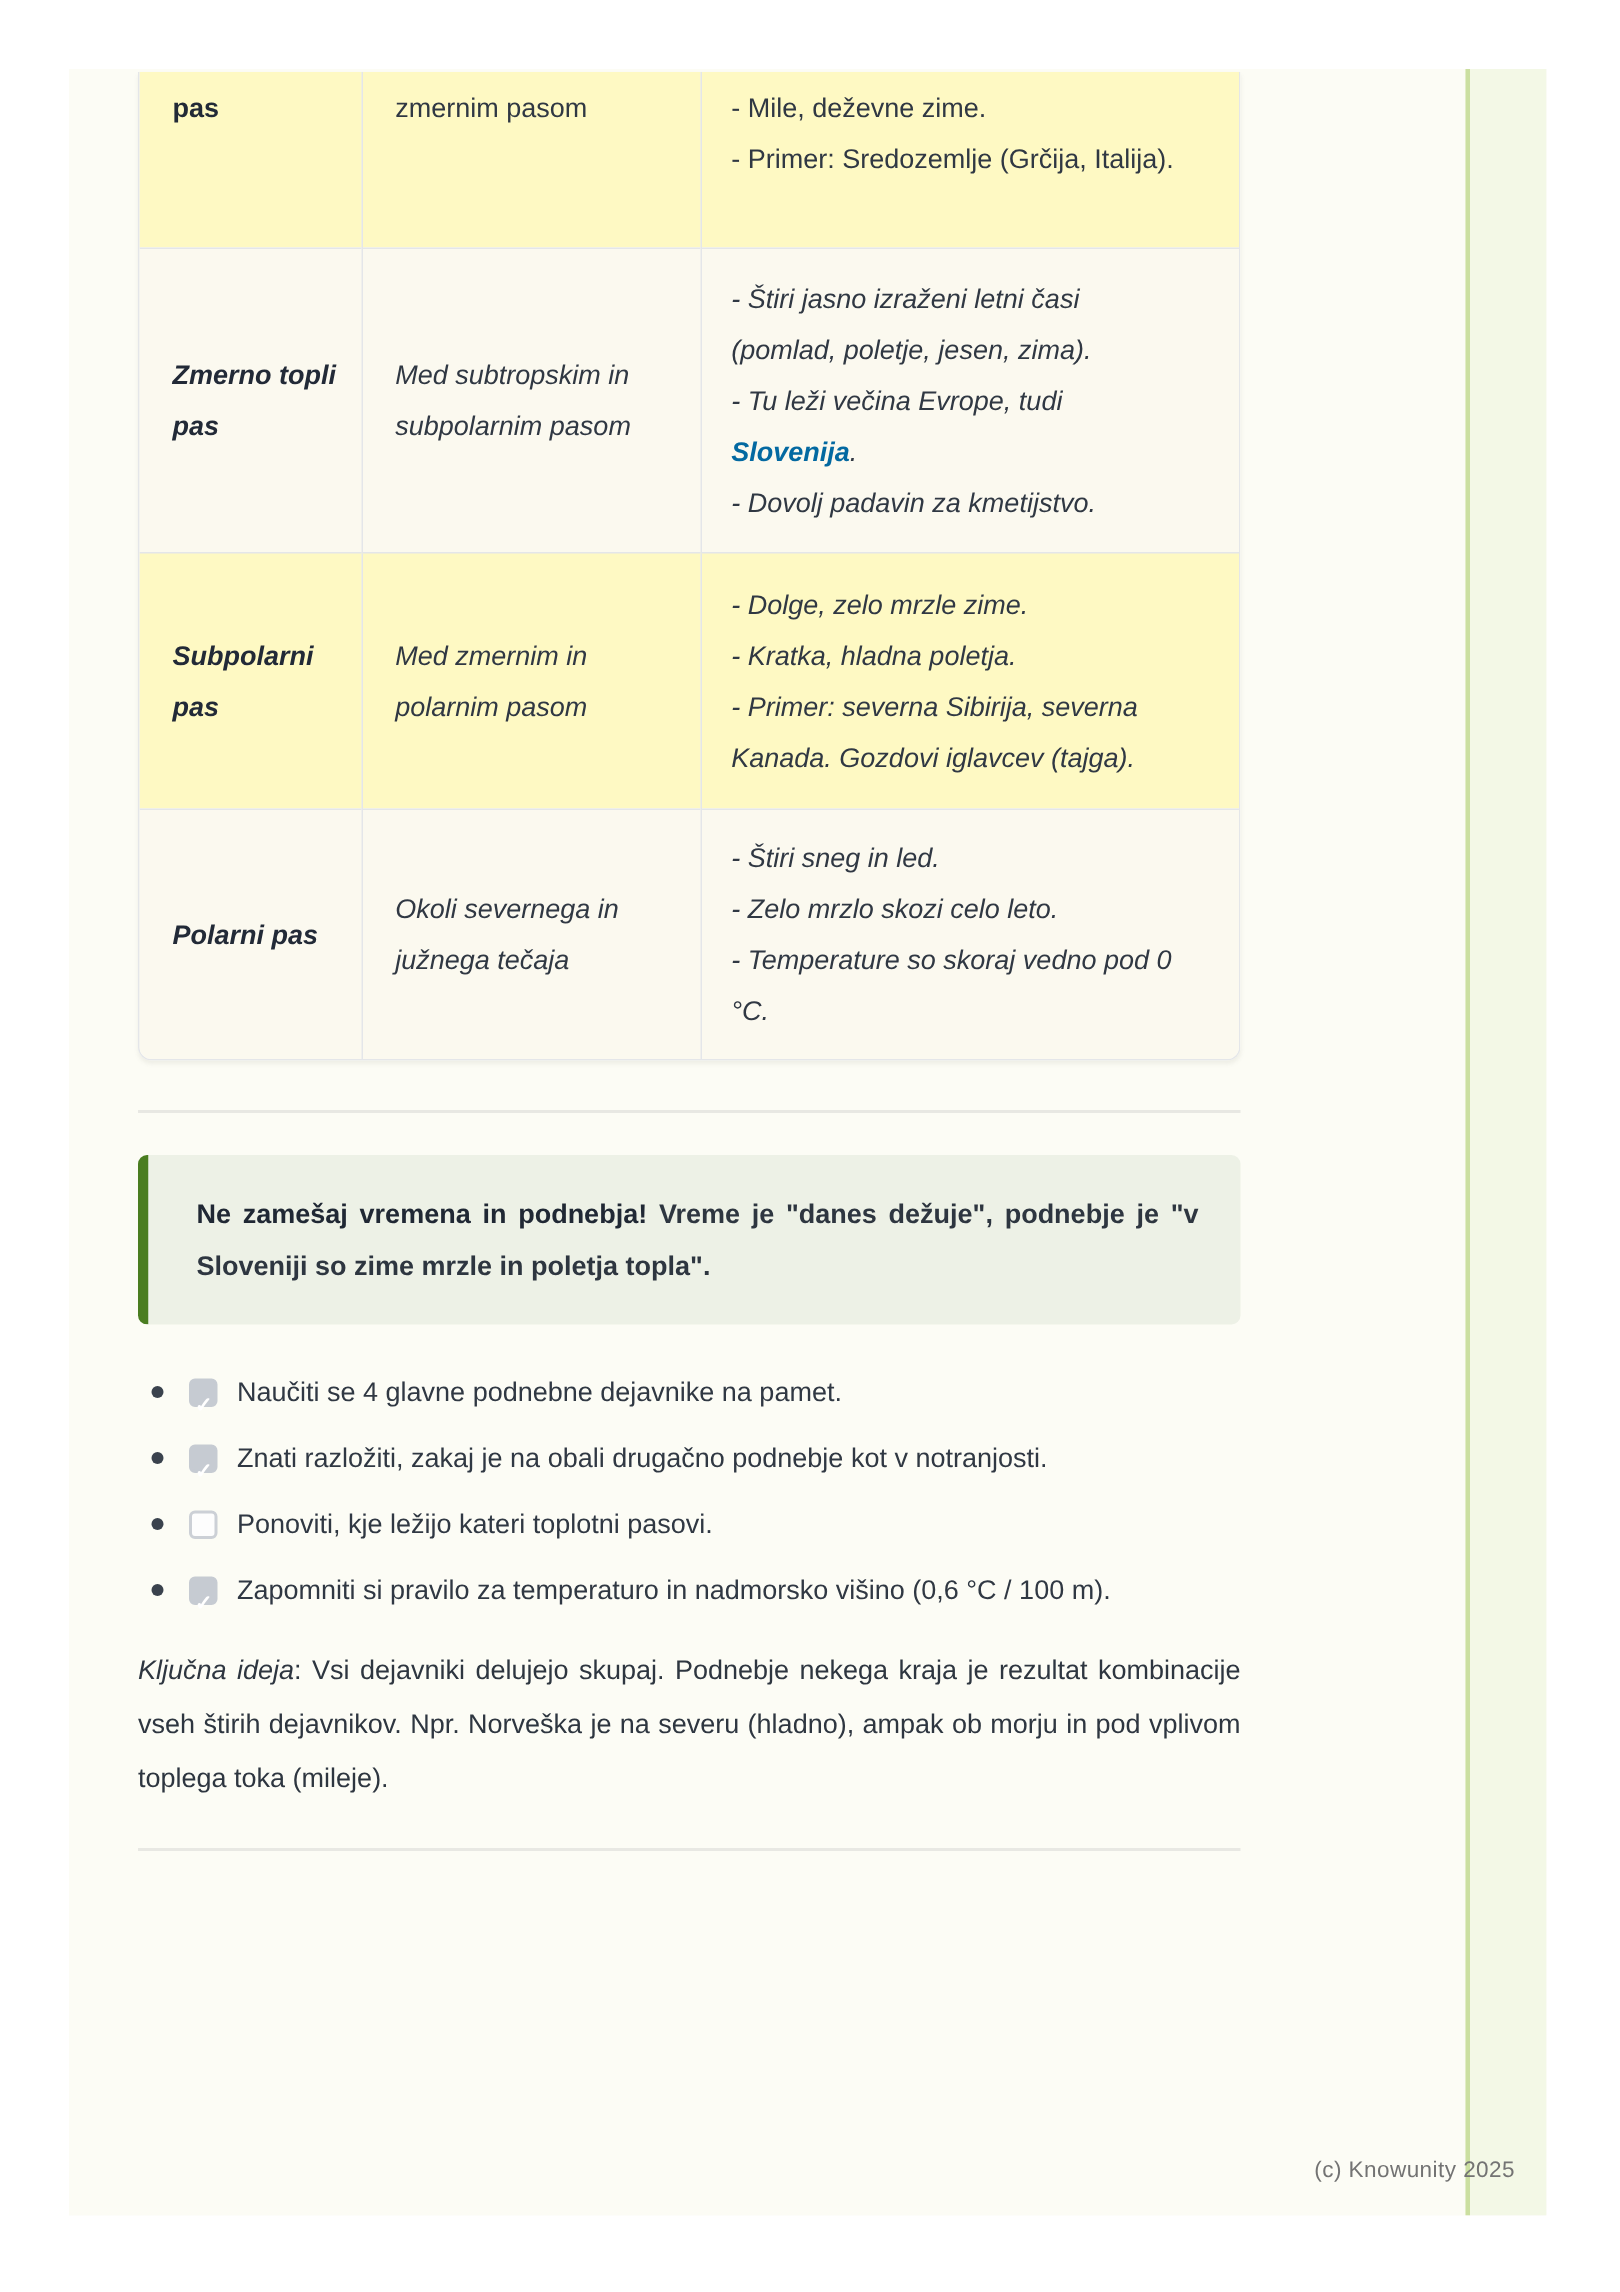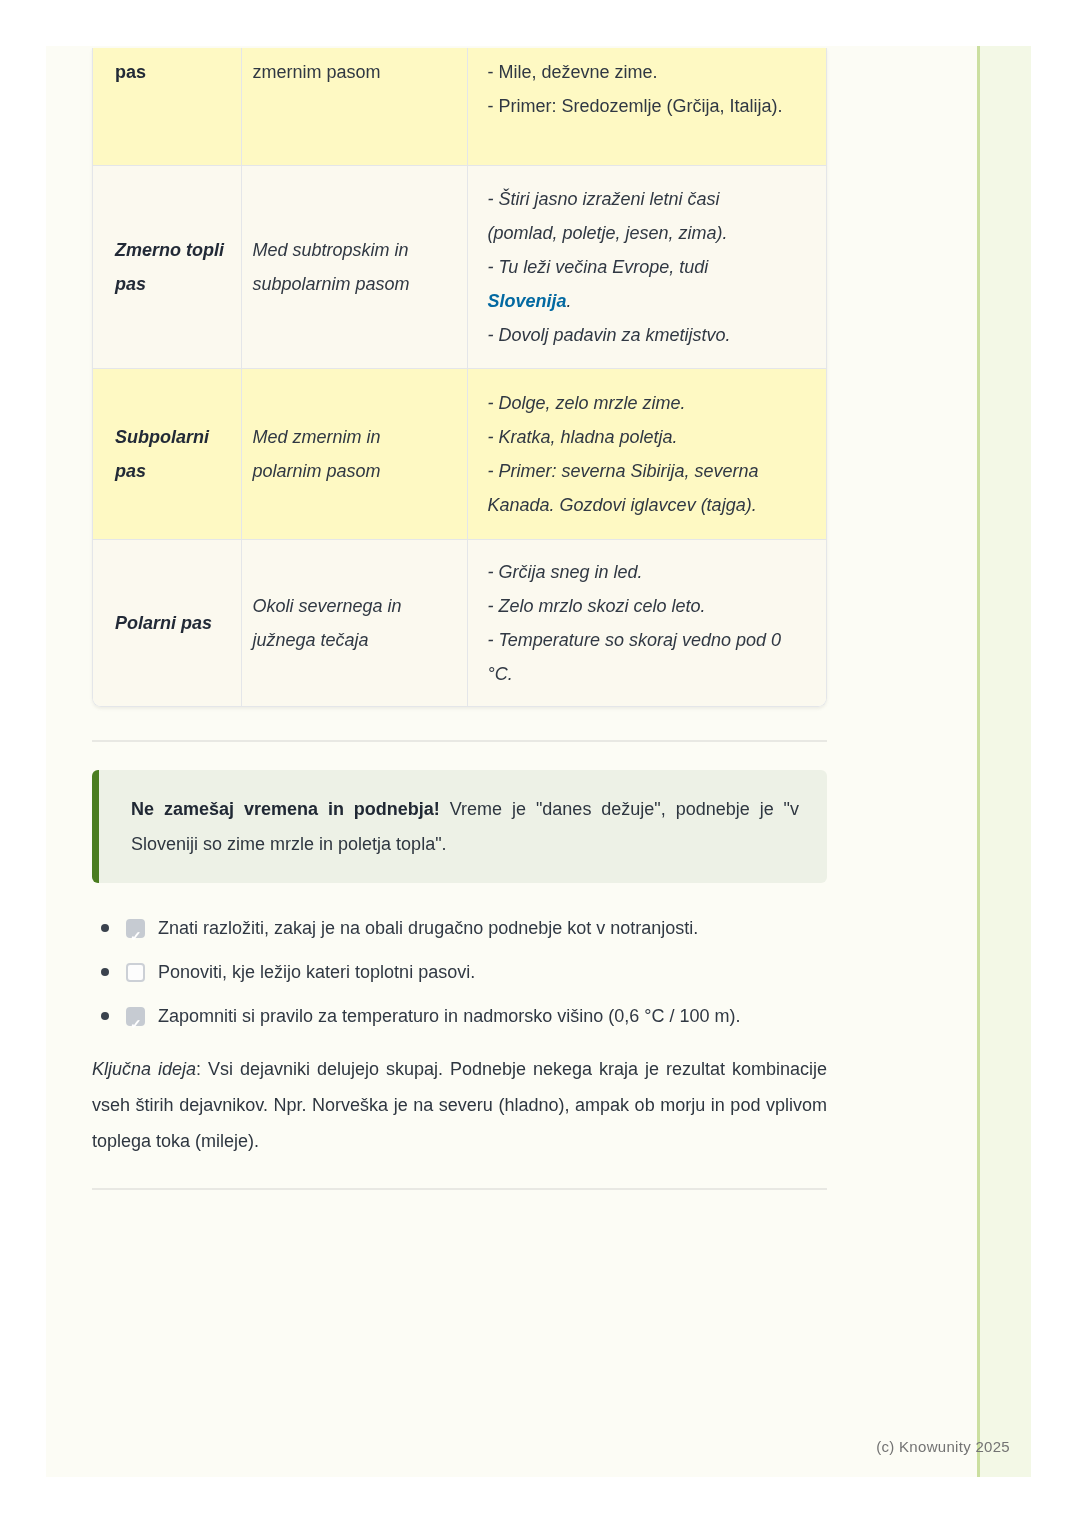--- a/index.html
+++ b/index.html
@@ -23,40 +23,40 @@
   table { width:100%; border-collapse:collapse; table-layout:fixed; }
   col.c1 { width:148px; } col.c2 { width:226px; } col.c3 { width:361px; }
   td {
     font-size:18px; line-height:34px; vertical-align:middle;
     padding:14px 16px 14px 22px;
   }
   td.feat { padding-left:20px; padding-right:34px; }
   tr.row-gray  td { background:#fef9c3; }
   tr.row-cream td { background:#fbf9ef; }
   tr + tr td { border-top:1px solid #e4e6e9;font-style:italic; }
-  td + td { border-left:1px solid #e4e6e9;padding-left:11px; }
+  td + td { border-left:1px solid #e4e6e9; }
   td.zone { font-weight:bold; color:#222a37; }
   tr.cut td { vertical-align:top; padding-top:7px; }
   tr.r1 td { height:117px; }
   tr.r2 td { height:203px; }
   tr.r3 td { height:171px; }
   tr.r4 td { height:167px; }
   .feat div { margin:0; }
   .feat b { color:#0369a1; }
 
   
   .divider { height:2px; background:#e8e8e3; margin-top:33px; }
   .section-heading {
     margin-top:37px; font-size:29px; font-weight:bold; color:#6dbe3a;
     letter-spacing:0.2px;
   }
   .callout {
     margin-top:28px; background:#edf1e6; border-left:7px solid #4a7d20;
     border-radius:6px; padding:22px 28px 21px 32px;
-    font-size:18px; line-height:35px; text-align:justify; color:#2e3640;
+    font-size:18px; line-height:35px; text-align:justify; color:#2e3640;font-weight:bold;
   }
   .callout b { color:#202834; }
 
   .checklist { margin-top:28px; }
   .check-item { display:flex; align-items:flex-start; margin-bottom:10px;
     font-size:18px; line-height:34px; }
   .bullet { flex:0 0 auto; width:8px; height:8px; border-radius:50%;
     background:#3a424d; margin:13px 0 0 9px; }
   .checkbox { flex:0 0 auto; width:19px; height:19px; border-radius:4px;
     margin:8px 13px 0 17px; background:#fdfdfd; border:2px solid #ccd0d6;
@@ -119,37 +119,42 @@
           <td class="feat">
             <div>- Dolge, zelo mrzle zime.</div>
             <div>- Kratka, hladna poletja.</div>
             <div>- Primer: severna Sibirija, severna Kanada. Gozdovi iglavcev (tajga).</div>
           </td>
         </tr>
         <tr class="row-cream r4">
           <td class="zone">Polarni pas</td>
           <td class="pos">Okoli severnega in južnega tečaja</td>
           <td class="feat">
-            <div>- Grčija sneg in led.</div>
+            <div>- Štiri sneg in led.</div>
             <div>- Zelo mrzlo skozi celo leto.</div>
             <div>- Temperature so skoraj vedno pod 0 °C.</div>
           </td>
         </tr>
       </tbody>
         </table>
     </div>
 
     <div class="divider"></div>
 
 
     <div class="callout">
       <b>Ne zamešaj vremena in podnebja!</b><span> Vreme je "danes dežuje", podnebje je "v Sloveniji so zime mrzle in poletja topla".</span>
     </div>
 
     <div class="checklist">
+      <div class="check-item">
+        <span class="bullet"></span>
+        <span class="checkbox" data-checked="true"></span>
+        <span class="check-label">Naučiti se 4 glavne podnebne dejavnike na pamet.</span>
+      </div>
       <div class="check-item">
         <span class="bullet"></span>
         <span class="checkbox" data-checked="true"></span>
         <span class="check-label">Znati razložiti, zakaj je na obali drugačno podnebje kot v notranjosti.</span>
       </div>
       <div class="check-item">
         <span class="bullet"></span>
         <span class="checkbox" data-checked="false"></span>
         <span class="check-label">Ponoviti, kje ležijo kateri toplotni pasovi.</span>
       </div>

